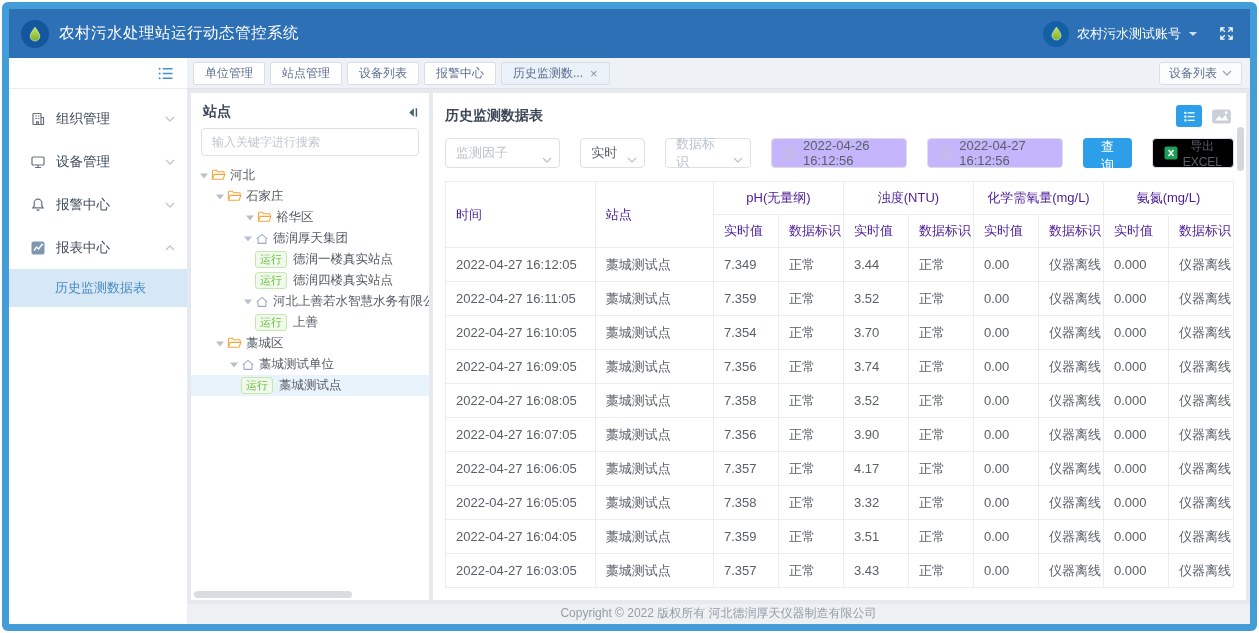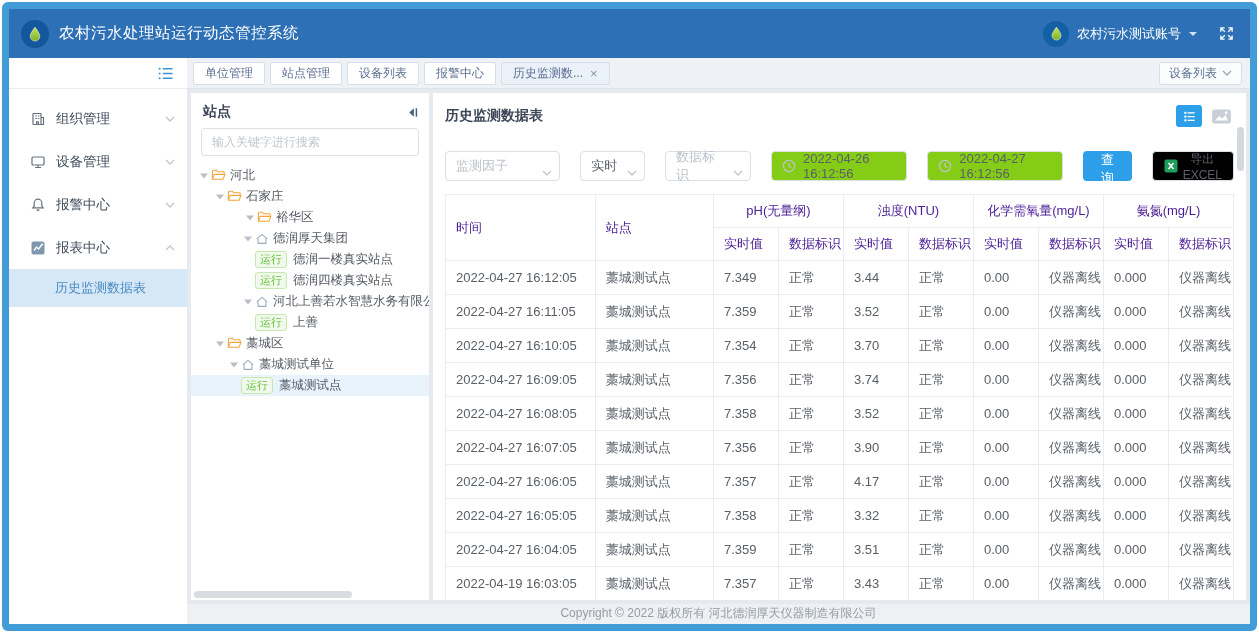--- a/index.html
+++ b/index.html
@@ -63,27 +63,27 @@
     border:1px solid #c5e8b0; border-radius:3px; padding:0 4px; line-height:15px; margin-right:6px; flex:none;
   }
   .h-scrollbar { position:absolute; bottom:2px; left:3px; width:158px; height:7px; background:#d9dce1; border-radius:4px; cursor:pointer; }
   
   .main-panel { flex:1; background:#fff; position:relative; padding:8px 12px 0; overflow:hidden; min-width:0; }
   .main-head { display:flex; justify-content:space-between; align-items:center; height:30px; }
   .main-title { font-size:14px; font-weight:bold; color:#3d4757; }
   .view-icons { display:flex; gap:6px; align-items:center; }
   .view-btn { width:26px; height:22px; border-radius:3px; display:flex; align-items:center; justify-content:center; cursor:pointer; }
   .view-btn.active { background:var(--accent,#2d9fe8); }
-  .filter-bar { display:flex; gap:20px; align-items:center; margin-top:20px; }
+  .filter-bar { display:flex; gap:20px; align-items:center; margin-top:7px; }
   .select { position:relative; height:30px; border:1px solid #dcdfe6; border-radius:4px; display:flex; align-items:center; padding:0 22px 0 10px; font-size:13px; background:#fff; cursor:pointer; }
   .select .chev { position:absolute; right:7px; top:12px; }
   .placeholder { color:#bcc2cc; }
   .value { color:#5a6068; }
   .w-factor { width:150px; } .w-mode { width:78px; } .w-flag { width:108px; }
-  .datetime { width:185px; height:30px; border:1px solid #dcdfe6; border-radius:4px; display:flex; gap:7px; align-items:center; padding:0 10px; font-size:13px; color:#5a6068; background:#84cc16; cursor:pointer; }
+  .datetime { width:185px; height:30px; border:1px solid #dcdfe6; border-radius:4px; display:flex; gap:7px; align-items:center; padding:0 10px; font-size:13px; color:#5a6068; background:#c4b5fd; cursor:pointer; }
   .btn-query { height:30px; padding:0 15px; background:var(--accent,#2d9fe8); border:none; border-radius:4px; color:#fff; font-size:13px; cursor:pointer; font-family:inherit; }
   .btn-export { height:30px; padding:0 11px; background:#000000; border:1px solid #dcdfe6; border-radius:4px; font-size:12px; color:#5a6068; display:flex; gap:5px; align-items:center; cursor:pointer; font-family:inherit; }
   table.data { width:100%; border-collapse:collapse; table-layout:fixed; margin-top:13px; }
   table.data th, table.data td { border:1px solid #e9edf2; font-weight:normal; overflow:hidden; white-space:nowrap; }
   table.data thead th { color:#4c1d95; font-size:13px; height:33px; }
   .th-group { text-align:center; }
   .th-sub, .th-span { text-align:left; padding-left:10px; }
   table.data td { height:34px; padding-left:10px; font-size:13px; color:#5a6068; }
   .v-scrollbar { position:absolute; right:2px; top:34px; width:7px; height:44px; background:#d4d7dc; border-radius:4px; cursor:pointer; }
   
@@ -569,21 +569,21 @@
                   <td>7.359</td>
                   <td>正常</td>
                   <td>3.51</td>
                   <td>正常</td>
                   <td>0.00</td>
                   <td>仪器离线</td>
                   <td>0.000</td>
                   <td>仪器离线</td>
                 </tr>
                 <tr>
-                  <td>2022-04-19 16:03:05</td>
+                  <td>2022-04-27 16:03:05</td>
                   <td>藁城测试点</td>
                   <td>7.357</td>
                   <td>正常</td>
                   <td>3.43</td>
                   <td>正常</td>
                   <td>0.00</td>
                   <td>仪器离线</td>
                   <td>0.000</td>
                   <td>仪器离线</td>
                 </tr>

